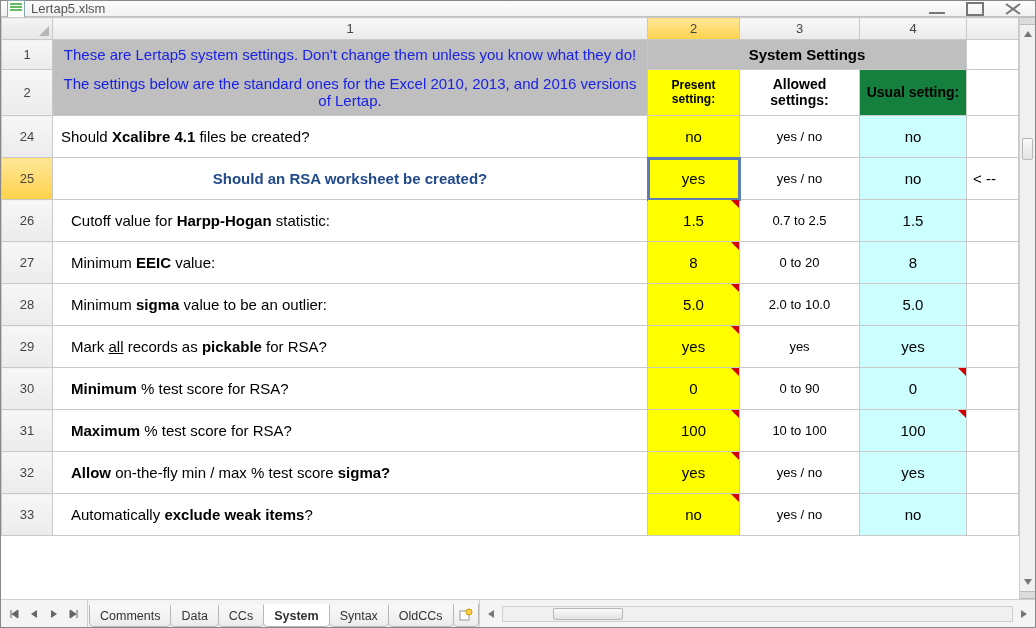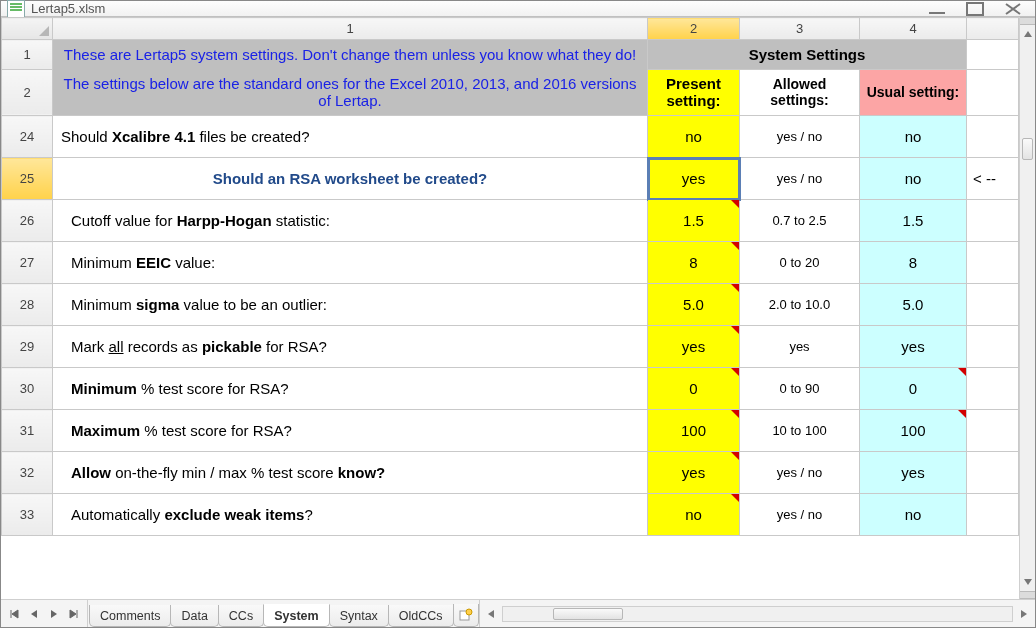--- a/index.html
+++ b/index.html
@@ -30,23 +30,23 @@
   th.colhdr.sel { background: linear-gradient(#ffe79a,#ffd24a); }
   td.rowhdr { background: linear-gradient(#f7f7f7,#ebebeb); text-align: center; color: #444; font-size: 13px; }
   td.rowhdr.sel { background: linear-gradient(#ffe79a,#ffd24a); }
   .select-all { background: linear-gradient(#f4f4f4,#e6e6e6); position: relative; }
   .select-all::after { content:""; position:absolute; right:3px; bottom:3px; width:0; height:0; border-style:solid; border-width:0 0 10px 10px; border-color: transparent transparent #b7b7b7 transparent; }
 
   .banner-cell { background: #bfbfbf; color: #1a22e6; text-align: center; vertical-align: middle; padding: 6px 8px; font-size: 15px; font-family: Verdana, sans-serif; }
   .banner-top { border-bottom: none !important; }
   .banner-bot { border-top: none !important; }
   .hdr-grey { background: #bfbfbf; font-weight: bold; text-align: center; vertical-align: middle; padding: 4px 6px; font-size: 15px; }
-  .hdr-yellow { background: #ffff00; font-weight: bold; text-align: center; padding: 4px 4px; font-size: 15px; }
+  .hdr-yellow { background: #ffff00; font-weight: bold; text-align: center; padding: 4px 4px; font-size: 12px; }
   .hdr-white { background: #fff; font-weight: bold; text-align: center; padding: 4px; font-size: 14px; }
-  .hdr-cyan { background: #fca5a5; font-weight: bold; text-align: center; padding: 4px; font-size: 14px; }
+  .hdr-cyan { background: #15803d; font-weight: bold; text-align: center; padding: 4px; font-size: 14px; }
 
   td.desc { padding: 12px 8px; height: 42px; vertical-align: middle; font-size: 15px; font-family: Verdana, sans-serif; color: #000; }
   td.desc .indent { display: inline-block; width: 10px; }
   td.desc b { font-weight: bold; }
   tr.active td.desc { color: #214a8a; font-weight: bold; text-align: center; }
   td.present { background: #ffff00; text-align: center; font-size: 15px; position: relative; }
   td.allowed { text-align: center; font-size: 13px; }
   td.usual { background: #ccffff; text-align: center; font-size: 15px; position: relative; }
   td.plain { font-size: 15px; text-align: left; padding-left: 6px; }
 
@@ -195,21 +195,21 @@
             <tr>
               <td class="rowhdr">31</td>
               <td class="desc"><span class="indent"></span><b>Maximum</b> % test score for RSA?</td>
               <td class="present comment-mark">100</td>
               <td class="allowed">10 to 100</td>
               <td class="usual comment-mark">100</td>
               <td class="plain"></td>
             </tr>
             <tr>
               <td class="rowhdr">32</td>
-              <td class="desc"><span class="indent"></span><b>Allow</b> on-the-fly min / max % test score <b>know?</b></td>
+              <td class="desc"><span class="indent"></span><b>Allow</b> on-the-fly min / max % test score <b>sigma?</b></td>
               <td class="present comment-mark">yes</td>
               <td class="allowed">yes / no</td>
               <td class="usual">yes</td>
               <td class="plain"></td>
             </tr>
             <tr>
               <td class="rowhdr">33</td>
               <td class="desc"><span class="indent"></span>Automatically <b>exclude weak items</b>?</td>
               <td class="present comment-mark">no</td>
               <td class="allowed">yes / no</td>

